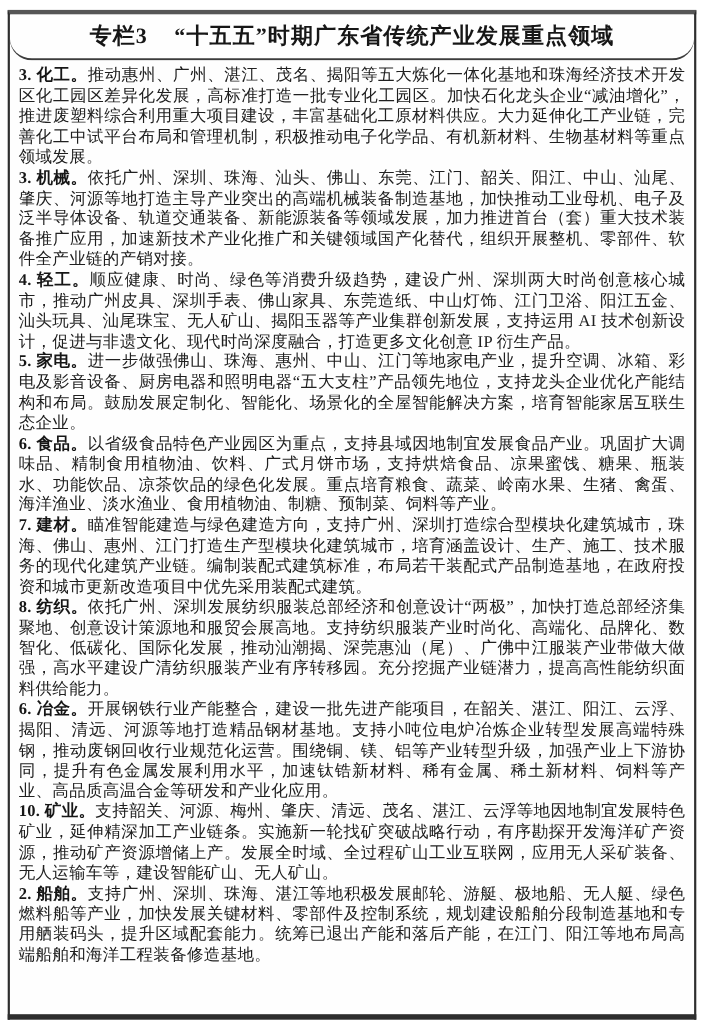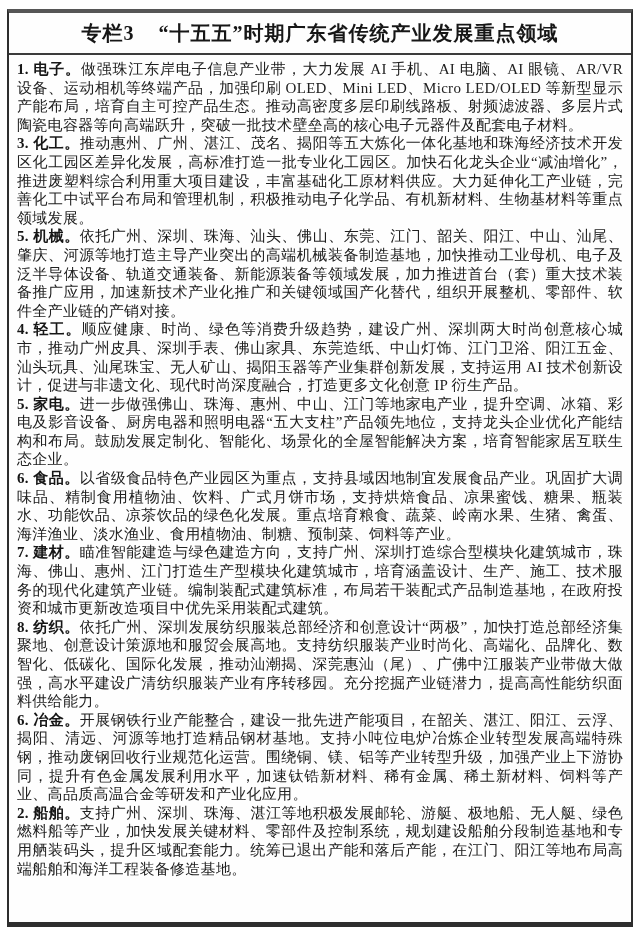--- a/index.html
+++ b/index.html
@@ -28,20 +28,21 @@
     flex:0 0 auto;
     text-align:center;
     font-weight:bold;
     font-size:20px;
     line-height:26px;
     color:#161616;
     padding:7px 0 7px 0;
     border-bottom:2px solid #3c3c3c;
     letter-spacing:1px;
     white-space:nowrap;
+    border-radius:20px;
   }
   .t-label{margin-right:24px;}
   .box-body{
     flex:1 1 auto;
     padding:5px 8px 0 8px;
     overflow:hidden;
   }
   .item{
     margin:0;
     font-size:15px;
@@ -57,26 +58,26 @@
 <body>
 
 <div class="page">
   <div class="box">
 
     <div class="box-title">
       <span class="t-label">专栏3</span><span class="t-text">“十五五”时期广东省传统产业发展重点领域</span>
     </div>
 
     <div class="box-body">
-      <p class="item"><span class="lead">1. 电子。</span><span>做强珠江东岸电子信息产业带，大力发展 AI 手机、AI 电脑、AI 眼镜、AR/VR 设备、运动相机等终端产品，加强印刷 OLED、Mini LED、Micro LED/OLED 等新型显示产能布局，培育自主可控产品生态。推动高密度多层印刷线路板、射频滤波器、多层片式陶瓷电容器等向高端跃升，突破一批技术壁垒高的核心电子元器件及配套电子材料。</span></p>
       <p class="item"><span class="lead">3. 化工。</span><span>推动惠州、广州、湛江、茂名、揭阳等五大炼化一体化基地和珠海经济技术开发区化工园区差异化发展，高标准打造一批专业化工园区。加快石化龙头企业“减油增化”，推进废塑料综合利用重大项目建设，丰富基础化工原材料供应。大力延伸化工产业链，完善化工中试平台布局和管理机制，积极推动电子化学品、有机新材料、生物基材料等重点领域发展。</span></p>
-      <p class="item"><span class="lead">5. 机械。</span><span>依托广州、深圳、珠海、汕头、佛山、东莞、江门、韶关、阳江、中山、汕尾、肇庆、河源等地打造主导产业突出的高端机械装备制造基地，加快推动工业母机、电子及泛半导体设备、轨道交通装备、新能源装备等领域发展，加力推进首台（套）重大技术装备推广应用，加速新技术产业化推广和关键领域国产化替代，组织开展整机、零部件、软件全产业链的产销对接。</span></p>
+      <p class="item"><span class="lead">3. 机械。</span><span>依托广州、深圳、珠海、汕头、佛山、东莞、江门、韶关、阳江、中山、汕尾、肇庆、河源等地打造主导产业突出的高端机械装备制造基地，加快推动工业母机、电子及泛半导体设备、轨道交通装备、新能源装备等领域发展，加力推进首台（套）重大技术装备推广应用，加速新技术产业化推广和关键领域国产化替代，组织开展整机、零部件、软件全产业链的产销对接。</span></p>
       <p class="item"><span class="lead">4. 轻工。</span><span>顺应健康、时尚、绿色等消费升级趋势，建设广州、深圳两大时尚创意核心城市，推动广州皮具、深圳手表、佛山家具、东莞造纸、中山灯饰、江门卫浴、阳江五金、汕头玩具、汕尾珠宝、无人矿山、揭阳玉器等产业集群创新发展，支持运用 AI 技术创新设计，促进与非遗文化、现代时尚深度融合，打造更多文化创意 IP 衍生产品。</span></p>
       <p class="item"><span class="lead">5. 家电。</span><span>进一步做强佛山、珠海、惠州、中山、江门等地家电产业，提升空调、冰箱、彩电及影音设备、厨房电器和照明电器“五大支柱”产品领先地位，支持龙头企业优化产能结构和布局。鼓励发展定制化、智能化、场景化的全屋智能解决方案，培育智能家居互联生态企业。</span></p>
       <p class="item"><span class="lead">6. 食品。</span><span>以省级食品特色产业园区为重点，支持县域因地制宜发展食品产业。巩固扩大调味品、精制食用植物油、饮料、广式月饼市场，支持烘焙食品、凉果蜜饯、糖果、瓶装水、功能饮品、凉茶饮品的绿色化发展。重点培育粮食、蔬菜、岭南水果、生猪、禽蛋、海洋渔业、淡水渔业、食用植物油、制糖、预制菜、饲料等产业。</span></p>
       <p class="item"><span class="lead">7. 建材。</span><span>瞄准智能建造与绿色建造方向，支持广州、深圳打造综合型模块化建筑城市，珠海、佛山、惠州、江门打造生产型模块化建筑城市，培育涵盖设计、生产、施工、技术服务的现代化建筑产业链。编制装配式建筑标准，布局若干装配式产品制造基地，在政府投资和城市更新改造项目中优先采用装配式建筑。</span></p>
       <p class="item"><span class="lead">8. 纺织。</span><span>依托广州、深圳发展纺织服装总部经济和创意设计“两极”，加快打造总部经济集聚地、创意设计策源地和服贸会展高地。支持纺织服装产业时尚化、高端化、品牌化、数智化、低碳化、国际化发展，推动汕潮揭、深莞惠汕（尾）、广佛中江服装产业带做大做强，高水平建设广清纺织服装产业有序转移园。充分挖掘产业链潜力，提高高性能纺织面料供给能力。</span></p>
       <p class="item"><span class="lead">6. 冶金。</span><span>开展钢铁行业产能整合，建设一批先进产能项目，在韶关、湛江、阳江、云浮、揭阳、清远、河源等地打造精品钢材基地。支持小吨位电炉冶炼企业转型发展高端特殊钢，推动废钢回收行业规范化运营。围绕铜、镁、铝等产业转型升级，加强产业上下游协同，提升有色金属发展利用水平，加速钛锆新材料、稀有金属、稀土新材料、饲料等产业、高品质高温合金等研发和产业化应用。</span></p>
+      <p class="item"><span class="lead">10. 矿业。</span><span>支持韶关、河源、梅州、肇庆、清远、茂名、湛江、云浮等地因地制宜发展特色矿业，延伸精深加工产业链条。实施新一轮找矿突破战略行动，有序勘探开发海洋矿产资源，推动矿产资源增储上产。发展全时域、全过程矿山工业互联网，应用无人采矿装备、无人运输车等，建设智能矿山、无人矿山。</span></p>
       <p class="item"><span class="lead">2. 船舶。</span><span>支持广州、深圳、珠海、湛江等地积极发展邮轮、游艇、极地船、无人艇、绿色燃料船等产业，加快发展关键材料、零部件及控制系统，规划建设船舶分段制造基地和专用舾装码头，提升区域配套能力。统筹已退出产能和落后产能，在江门、阳江等地布局高端船舶和海洋工程装备修造基地。</span></p>
     </div>
 
   </div>
 </div>
 
 </body></html>

